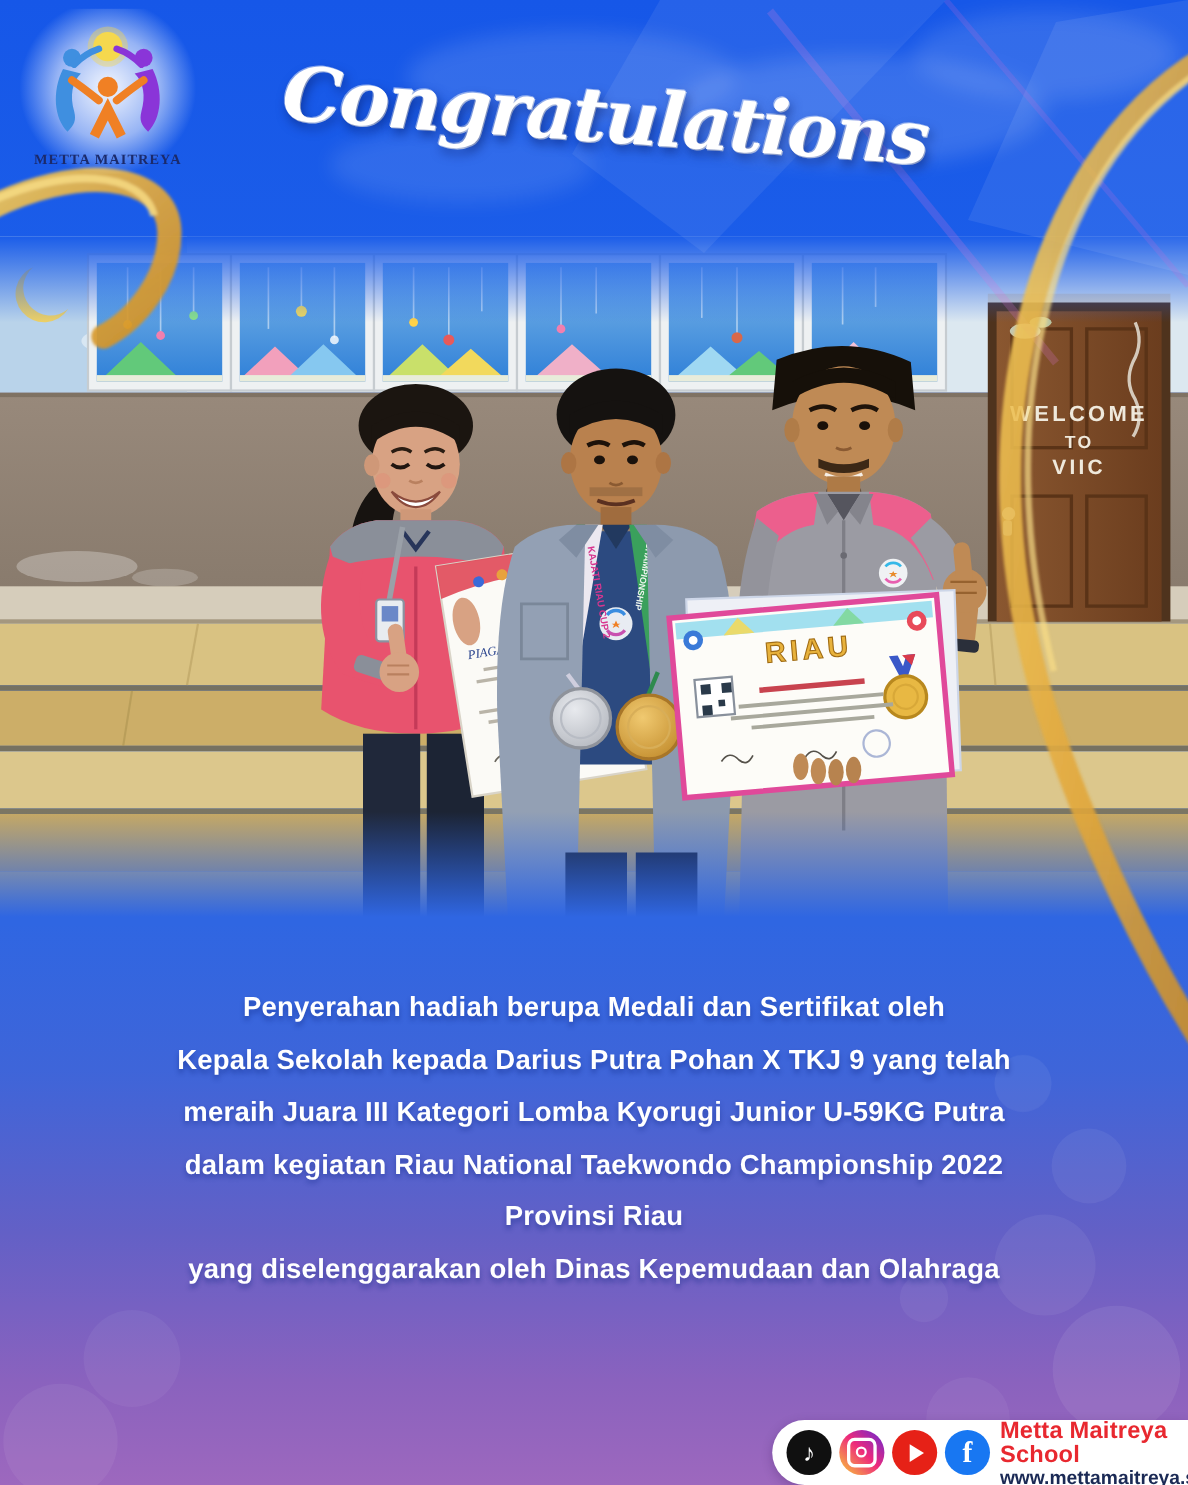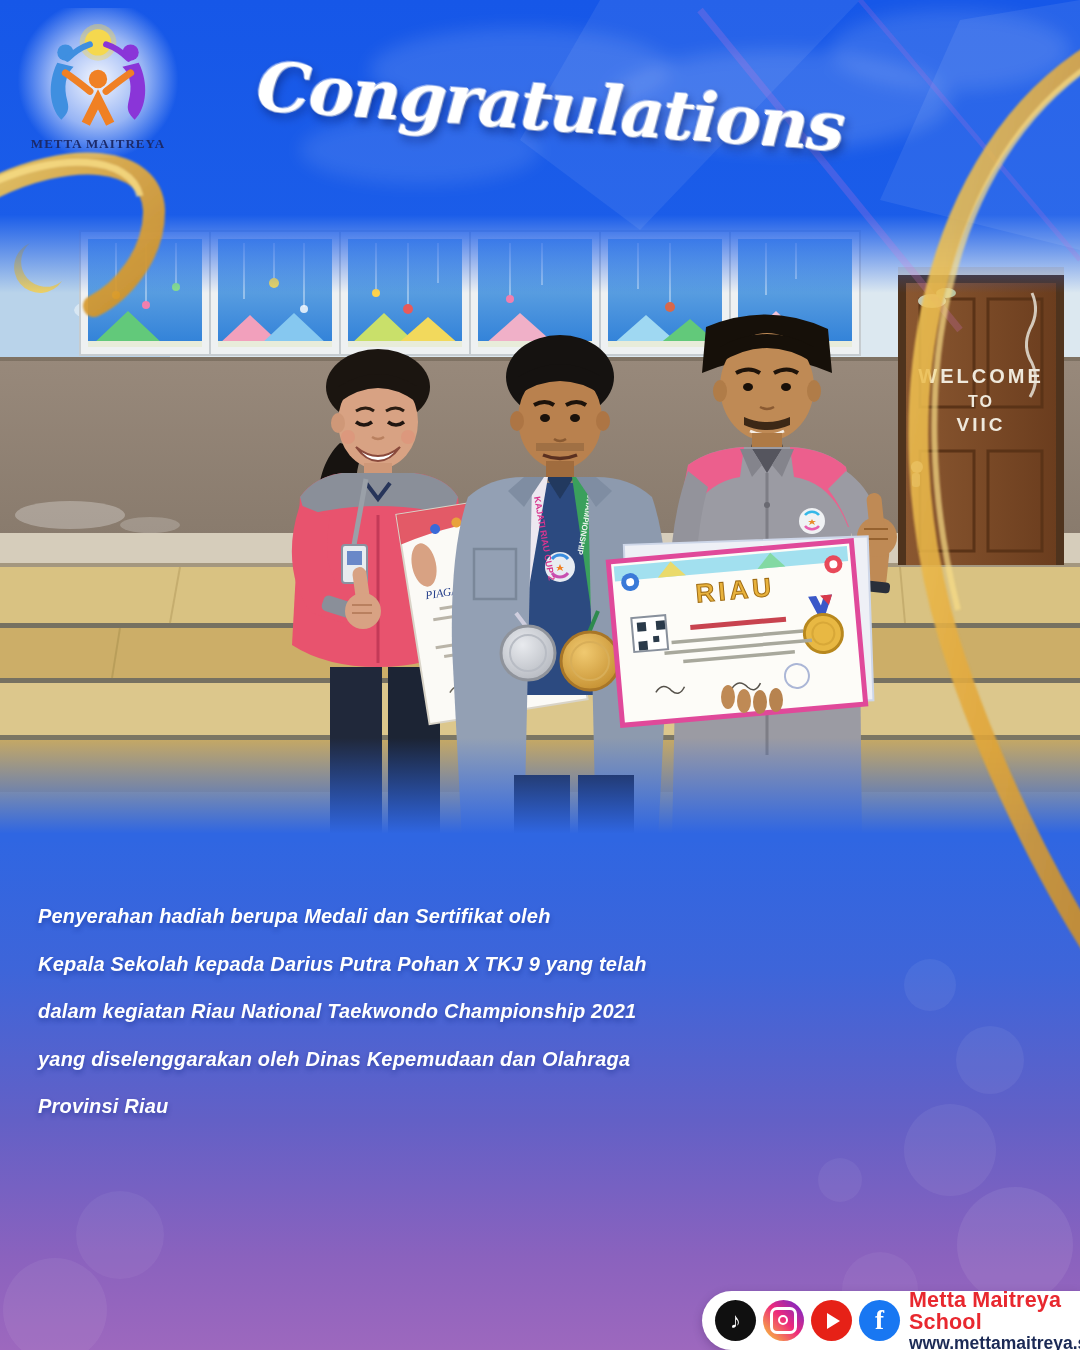--- a/index.html
+++ b/index.html
@@ -30,23 +30,23 @@
     text-shadow:3px 5px 10px rgba(8,28,100,.55), 1px 1px 0 #d8e6ff, -1px -1px 0 rgba(255,255,255,.5);}
 
   
   #photo{left:0;top:215px;width:1080px;height:625px;}
   #fade-top{left:0;top:215px;width:1080px;height:78px;
     background:linear-gradient(180deg,#1b5de9 0%, rgba(27,93,233,0) 100%);}
   #fade-bottom{left:0;top:738px;width:1080px;height:104px;
     background:linear-gradient(180deg, rgba(47,102,226,0) 0%, #2f66e2 92%);}
 
   
-  #body-text{left:38px;top:893px;width:1004px;text-align:left;color:#ffffff;
-    font-weight:bold;font-size:20px;line-height:47.5px;letter-spacing:.2px;
-    text-shadow:0 3px 5px rgba(15,40,130,.45);font-style:italic;}
+  #body-text{left:38px;top:893px;width:1004px;text-align:center;color:#ffffff;
+    font-weight:bold;font-size:25px;line-height:47.5px;letter-spacing:.2px;
+    text-shadow:0 3px 5px rgba(15,40,130,.45);}
   #body-text .line{white-space:nowrap;}
 
   
   #footer-pill{left:702px;top:1291px;width:378px;height:59px;background:#ffffff;
     border-radius:34px 0 0 34px;display:flex;align-items:center;padding-left:13px;box-sizing:border-box;
     box-shadow:0 3px 10px rgba(40,10,70,.25);}
   .icons-row{display:flex;align-items:center;gap:7px;}
   .sicon{width:41px;height:41px;border-radius:50%;display:flex;align-items:center;justify-content:center;flex:0 0 auto;}
   .sicon.tiktok{background:#101010;color:#fff;font-size:22px;font-weight:bold;}
   .sicon.instagram{background:linear-gradient(45deg,#f9ce34 0%,#ee2a7b 52%,#6228d7 100%);position:relative;}
@@ -449,23 +449,24 @@
       <path d="M68,68 C78,60 86,54 92,50" stroke="#f08024" stroke-width="7" stroke-linecap="round" fill="none"></path>
     </svg>
     <div class="logo-text">METTA MAITREYA</div>
   </div>
 
   <div id="headline" class="abs">Congratulations</div>
 
   <div id="body-text" class="abs">
     <div class="line">Penyerahan hadiah berupa Medali dan Sertifikat oleh</div>
     <div class="line">Kepala Sekolah kepada Darius Putra Pohan X TKJ 9 yang telah</div>
-    <div class="line">dalam kegiatan Riau National Taekwondo Championship 2021</div>
+    <div class="line">meraih Juara III Kategori Lomba Kyorugi Junior U-59KG Putra</div>
+    <div class="line">dalam kegiatan Riau National Taekwondo Championship 2022</div>
+    <div class="line">Provinsi Riau</div>
     <div class="line">yang diselenggarakan oleh Dinas Kepemudaan dan Olahraga</div>
-    <div class="line">Provinsi Riau</div>
   </div>
 
   <div id="footer-pill" class="abs">
     <div class="icons-row">
       <div class="sicon tiktok">♪</div>
       <div class="sicon instagram">
           <div class="cam"></div>
         </div>
       <div class="sicon youtube">
           <div class="play"></div>

